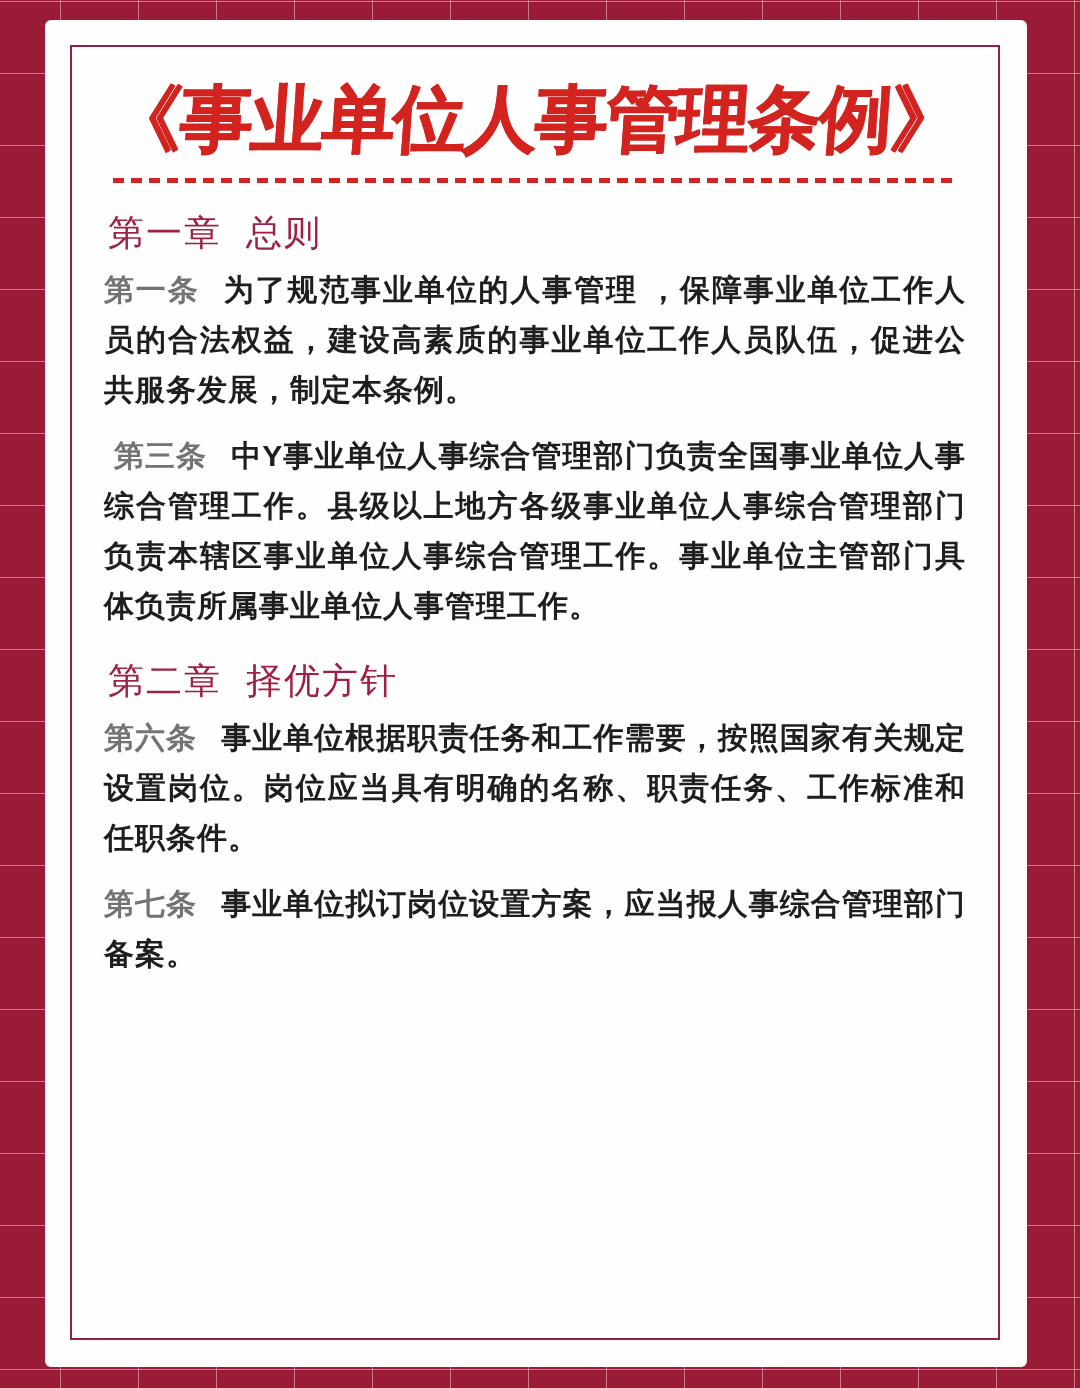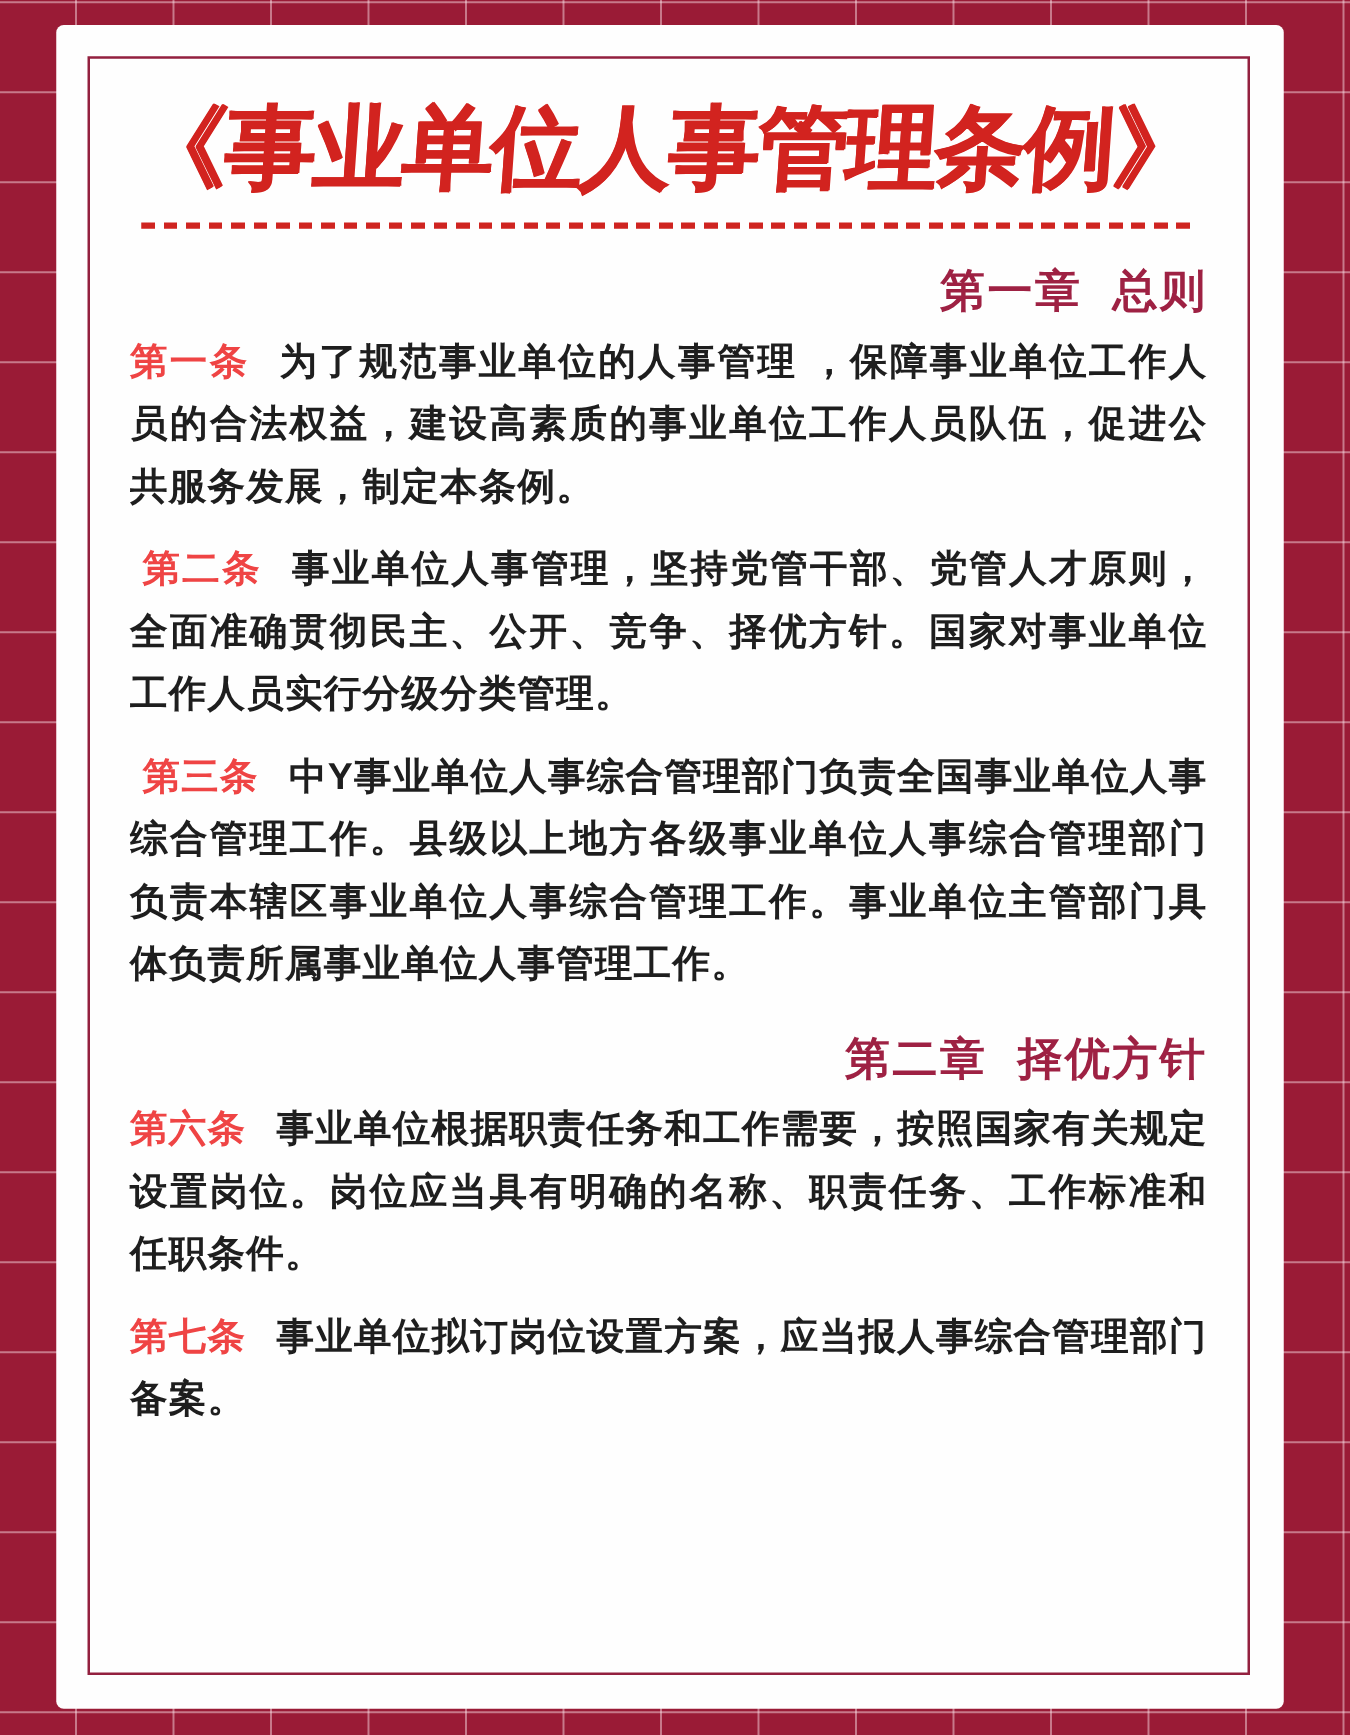--- a/index.html
+++ b/index.html
@@ -56,58 +56,56 @@
   .dashed-divider {
     height: 5px;
     width: 845px;
     margin: 14px auto 0 auto;
     background: repeating-linear-gradient(90deg, #cf2420 0 11px, transparent 11px 18px);
   }
   .chapter-heading {
     margin: 28px 0 10px 4px;
     font-size: 36px;
     line-height: 44px;
-    font-weight: bold;
+    font-weight: normal;
     color: #9e2143;
     letter-spacing: 2px;
-    text-align: right;
   }
   .chapter-heading .chapter-name { margin-left: 24px; }
   .article {
     margin: 10px 0 16px 0;
     font-size: 30px;
     line-height: 50px;
     font-weight: 600;
     color: #1e1e1e;
     text-align: justify;
     letter-spacing: 1px;
   }
   .article .article-label {
-    color: #ef4444;
+    color: #737373;
     font-weight: bold;
     margin-right: 24px;
   }
   .article.indented .article-label { margin-left: 10px; }
 </style>
 </head>
 <body>
 
 <div class="page">
   <div class="card">
     <div class="frame">
 
       <h1 class="doc-title">《事业单位人事管理条例》</h1>
       <div class="dashed-divider"></div>
 
       <section>
         <h2 class="chapter-heading"><span class="chapter-number">第一章</span><span class="chapter-name">总则</span></h2>
 
         <p class="article"><span class="article-label">第一条</span><span class="article-text">为了规范事业单位的人事管理 ，保障事业单位工作人员的合法权益，建设高素质的事业单位工作人员队伍，促进公共服务发展，制定本条例。</span></p>
 
-        <p class="article indented"><span class="article-label">第二条</span><span class="article-text">事业单位人事管理，坚持党管干部、党管人才原则，全面准确贯彻民主、公开、竞争、择优方针。国家对事业单位工作人员实行分级分类管理。</span></p>
 
         <p class="article indented"><span class="article-label">第三条</span><span class="article-text">中Y事业单位人事综合管理部门负责全国事业单位人事综合管理工作。县级以上地方各级事业单位人事综合管理部门负责本辖区事业单位人事综合管理工作。事业单位主管部门具体负责所属事业单位人事管理工作。</span></p>
 
       </section>
 
       <section>
         <h2 class="chapter-heading"><span class="chapter-number">第二章</span><span class="chapter-name">择优方针</span></h2>
 
 
         <p class="article"><span class="article-label">第六条</span><span class="article-text">事业单位根据职责任务和工作需要，按照国家有关规定设置岗位。岗位应当具有明确的名称、职责任务、工作标准和任职条件。</span></p>

